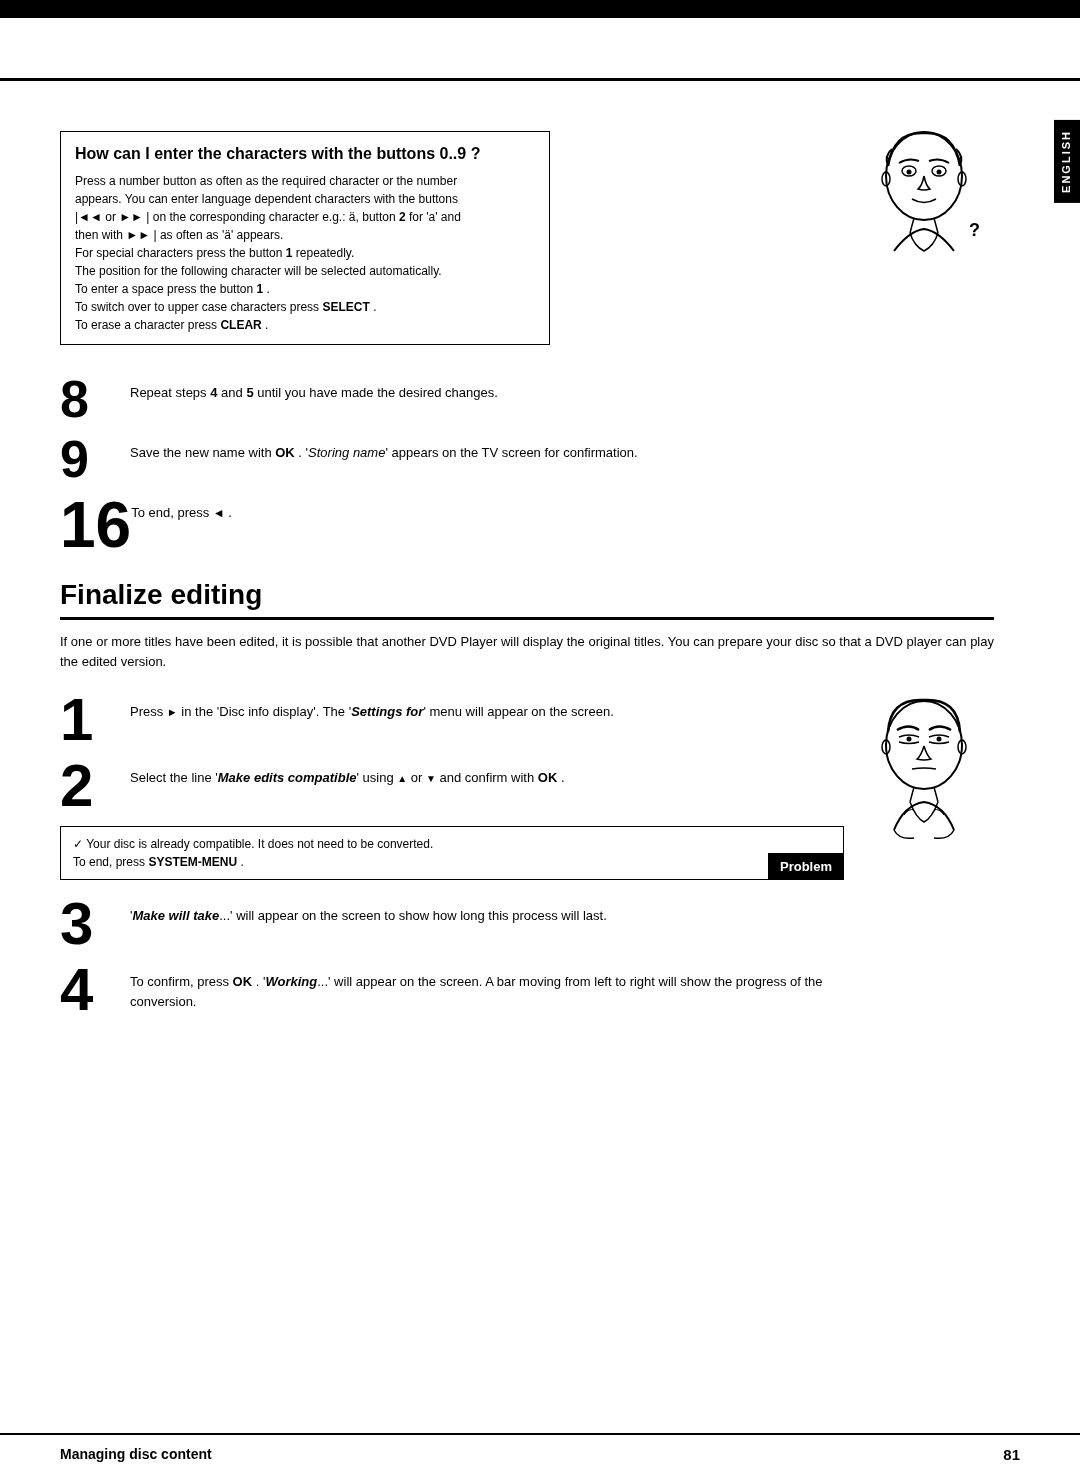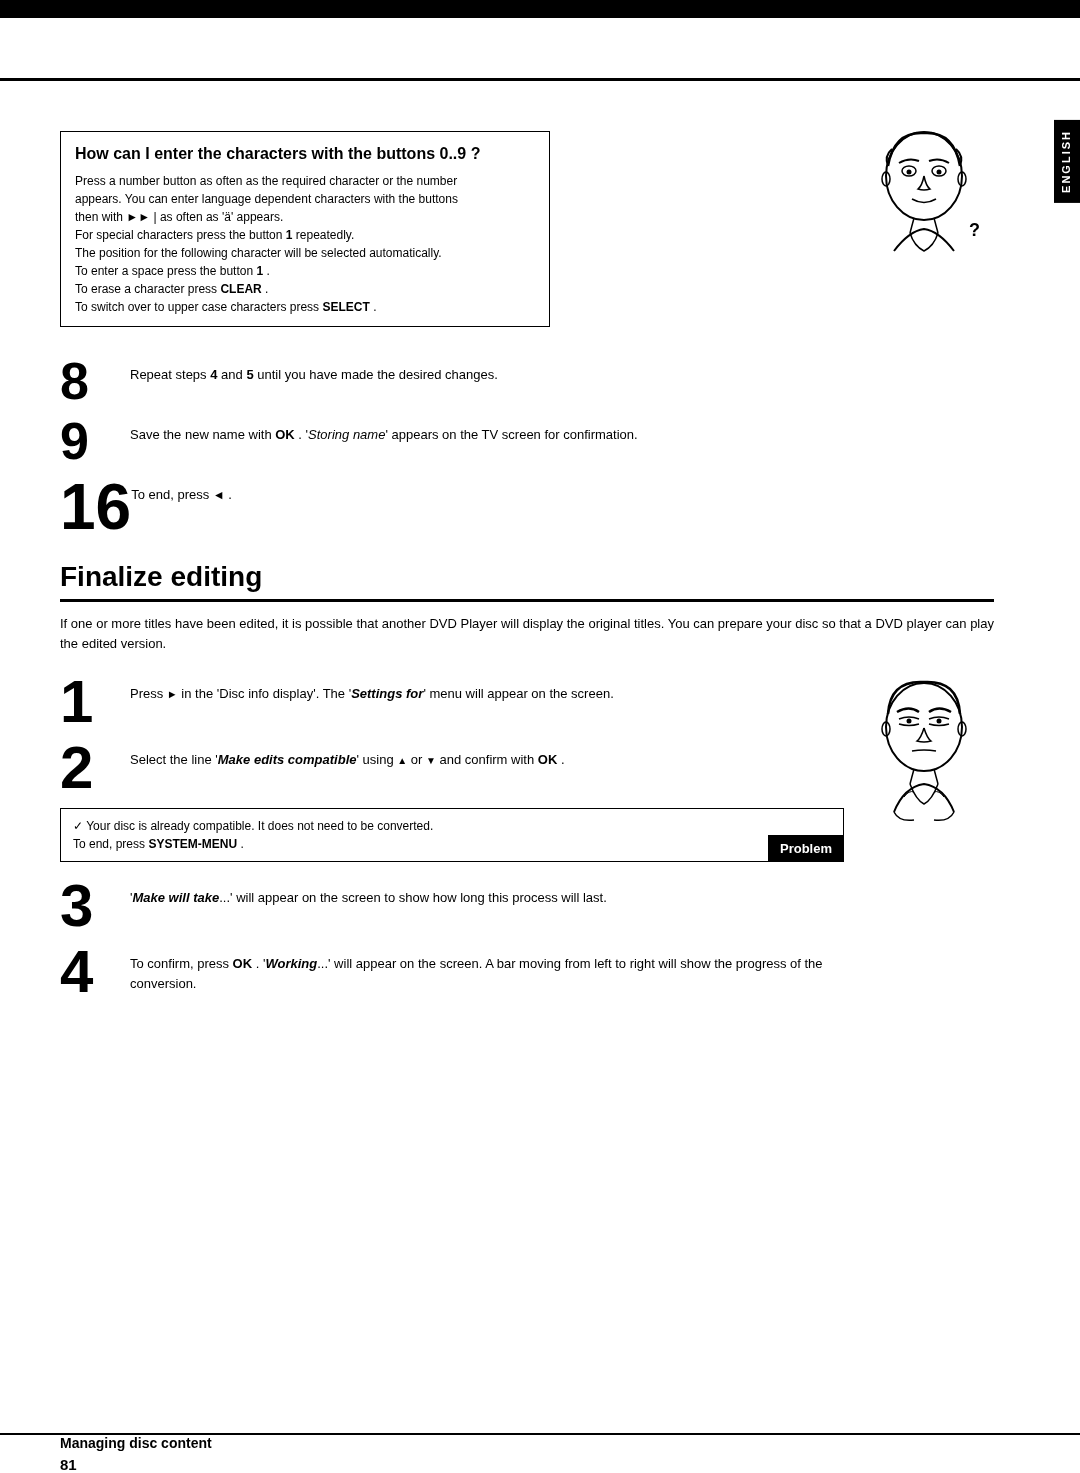--- a/index.html
+++ b/index.html
@@ -158,26 +158,25 @@
     }
 
     
     .bottom-bar {
       position: absolute;
       bottom: 0;
       left: 0;
       right: 0;
       height: 40px;
       display: flex;
-      align-items: flex-start;
+      align-items: center;
       justify-content: space-between;
       border-top: 2px solid #000;
       padding: 0 60px;
       background: #fff;
-      flex-direction: column;
     }
     .bottom-left {
       font-size: 14px;
       font-weight: bold;
     }
     .bottom-right {
       font-size: 15px;
       font-weight: bold;
     }
 
@@ -239,26 +238,27 @@
 
 <div class="main-content">
 
   <div class="steps-top-area">
     <div class="steps-top-left">
 
       <div class="info-box">
         <div class="info-box-title">How can I enter the characters with the buttons  0..9 ?</div>
         <div>Press a number button as often as the required character or the number</div>
         <div>appears. You can enter language dependent characters with the buttons</div>
+        <div>|◄◄ or ►► | on the corresponding character e.g.: ä, button <b>2</b> for 'a' and</div>
         <div>then with ►► | as often as 'ä' appears.</div>
         <div>For special characters press the button <b>1</b> repeatedly.</div>
         <div>The position for the following character will be selected automatically.</div>
         <div>To enter a space press the button <b>1</b> .</div>
+        <div>To switch over to upper case characters press <b>SELECT</b> .</div>
         <div>To erase a character press <b>CLEAR</b> .</div>
-        <div>To switch over to upper case characters press <b>SELECT</b> .</div>
       </div>
 
       <div class="steps-section">
         <div class="step-row">
           <div class="step-number">8</div>
           <div class="step-text">Repeat steps <b>4</b> and <b>5</b> until you have made the desired changes.</div>
         </div>
         <div class="step-row">
           <div class="step-number">9</div>
           <div class="step-text">Save the new name with <b>OK</b> . '<i>Storing name</i>' appears on the TV screen for confirmation.</div>

